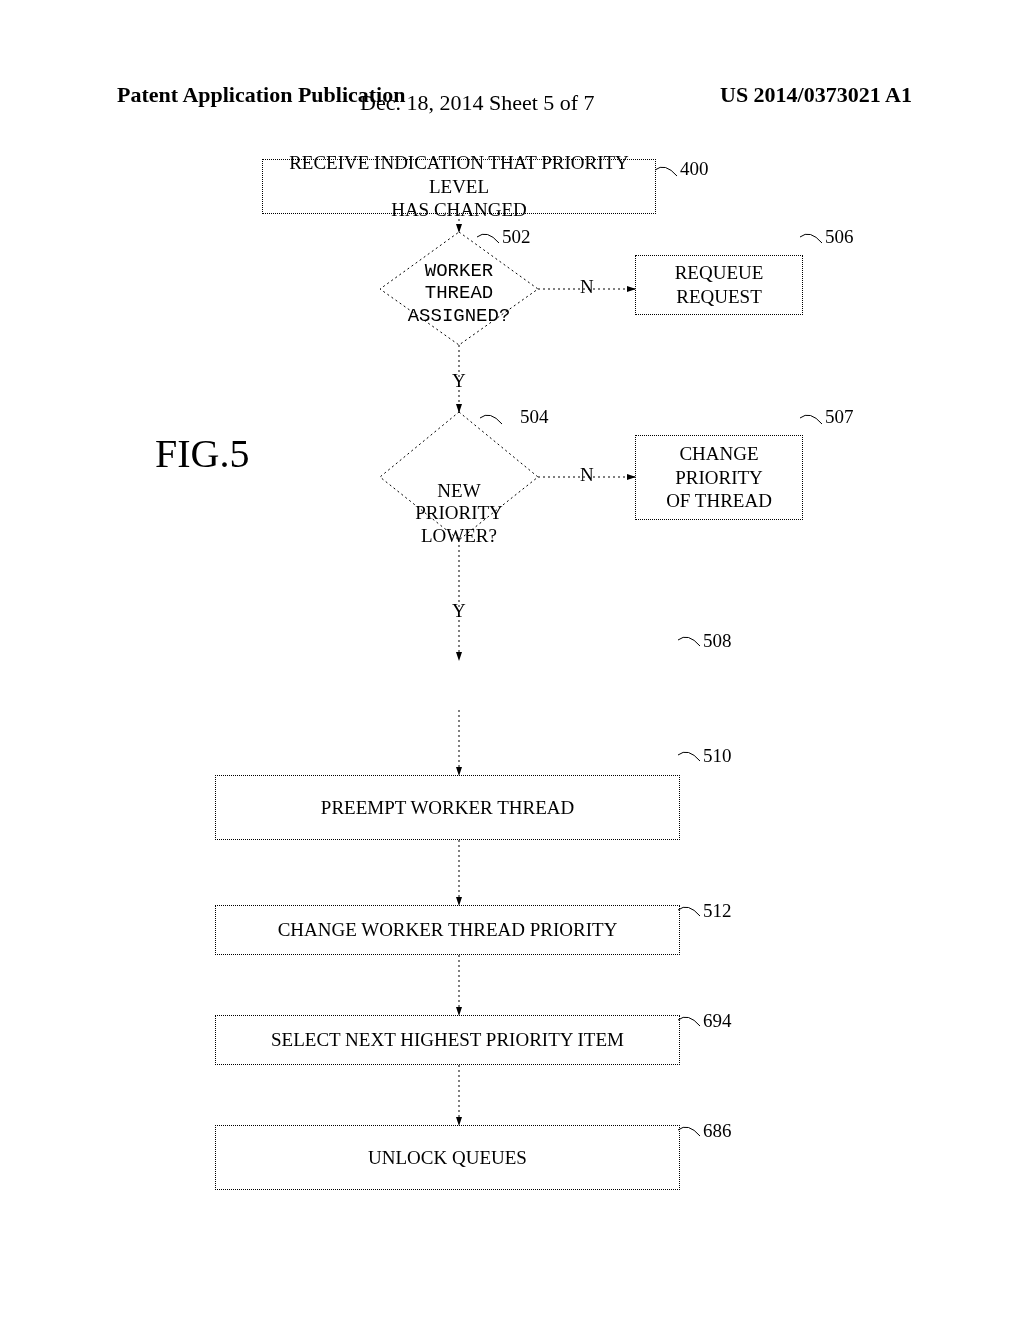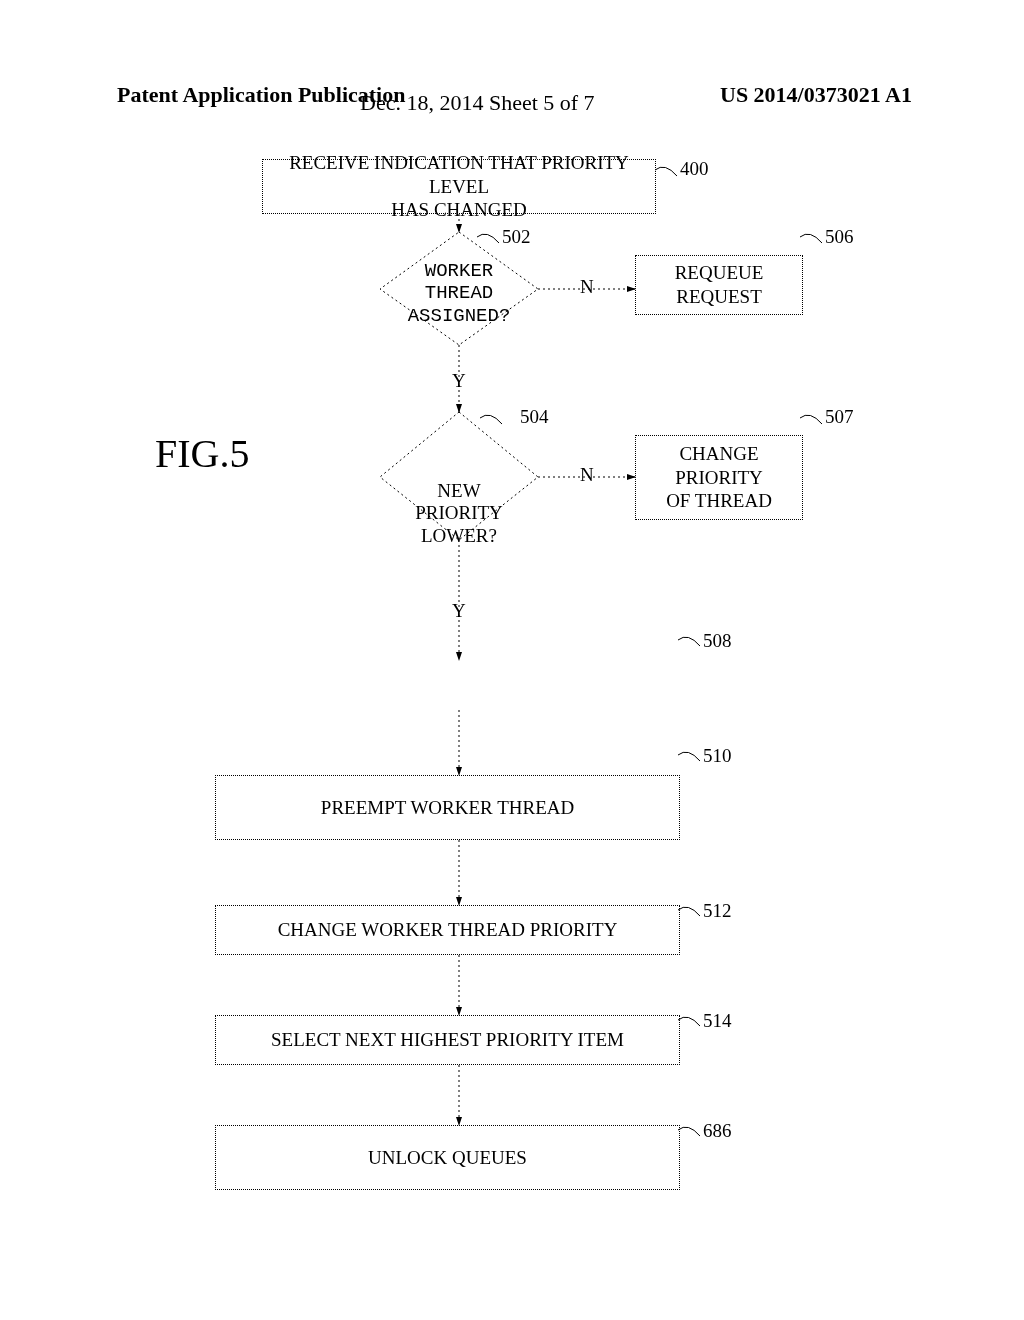--- a/index.html
+++ b/index.html
@@ -110,15 +110,15 @@
   <span class="linetxt" style="left:580px;top:464px;">N</span>
 
   <span class="ref" style="left:680px;top:158px;">400</span>
   <span class="ref" style="left:502px;top:226px;">502</span>
   <span class="ref" style="left:520px;top:406px;">504</span>
   <span class="ref" style="left:825px;top:226px;text-align:center;">506</span>
   <span class="ref" style="left:825px;top:406px;">507</span>
   <span class="ref" style="left:703px;top:630px;">508</span>
   <span class="ref" style="left:703px;top:745px;">510</span>
   <span class="ref" style="left:703px;top:900px;">512</span>
-  <span class="ref" style="left:703px;top:1010px;">514</span>
+  <span class="ref" style="left:703px;top:1010px;">694</span>
   <span class="ref" style="left:703px;top:1120px;">686</span>
 </div>
 
 </body></html>

